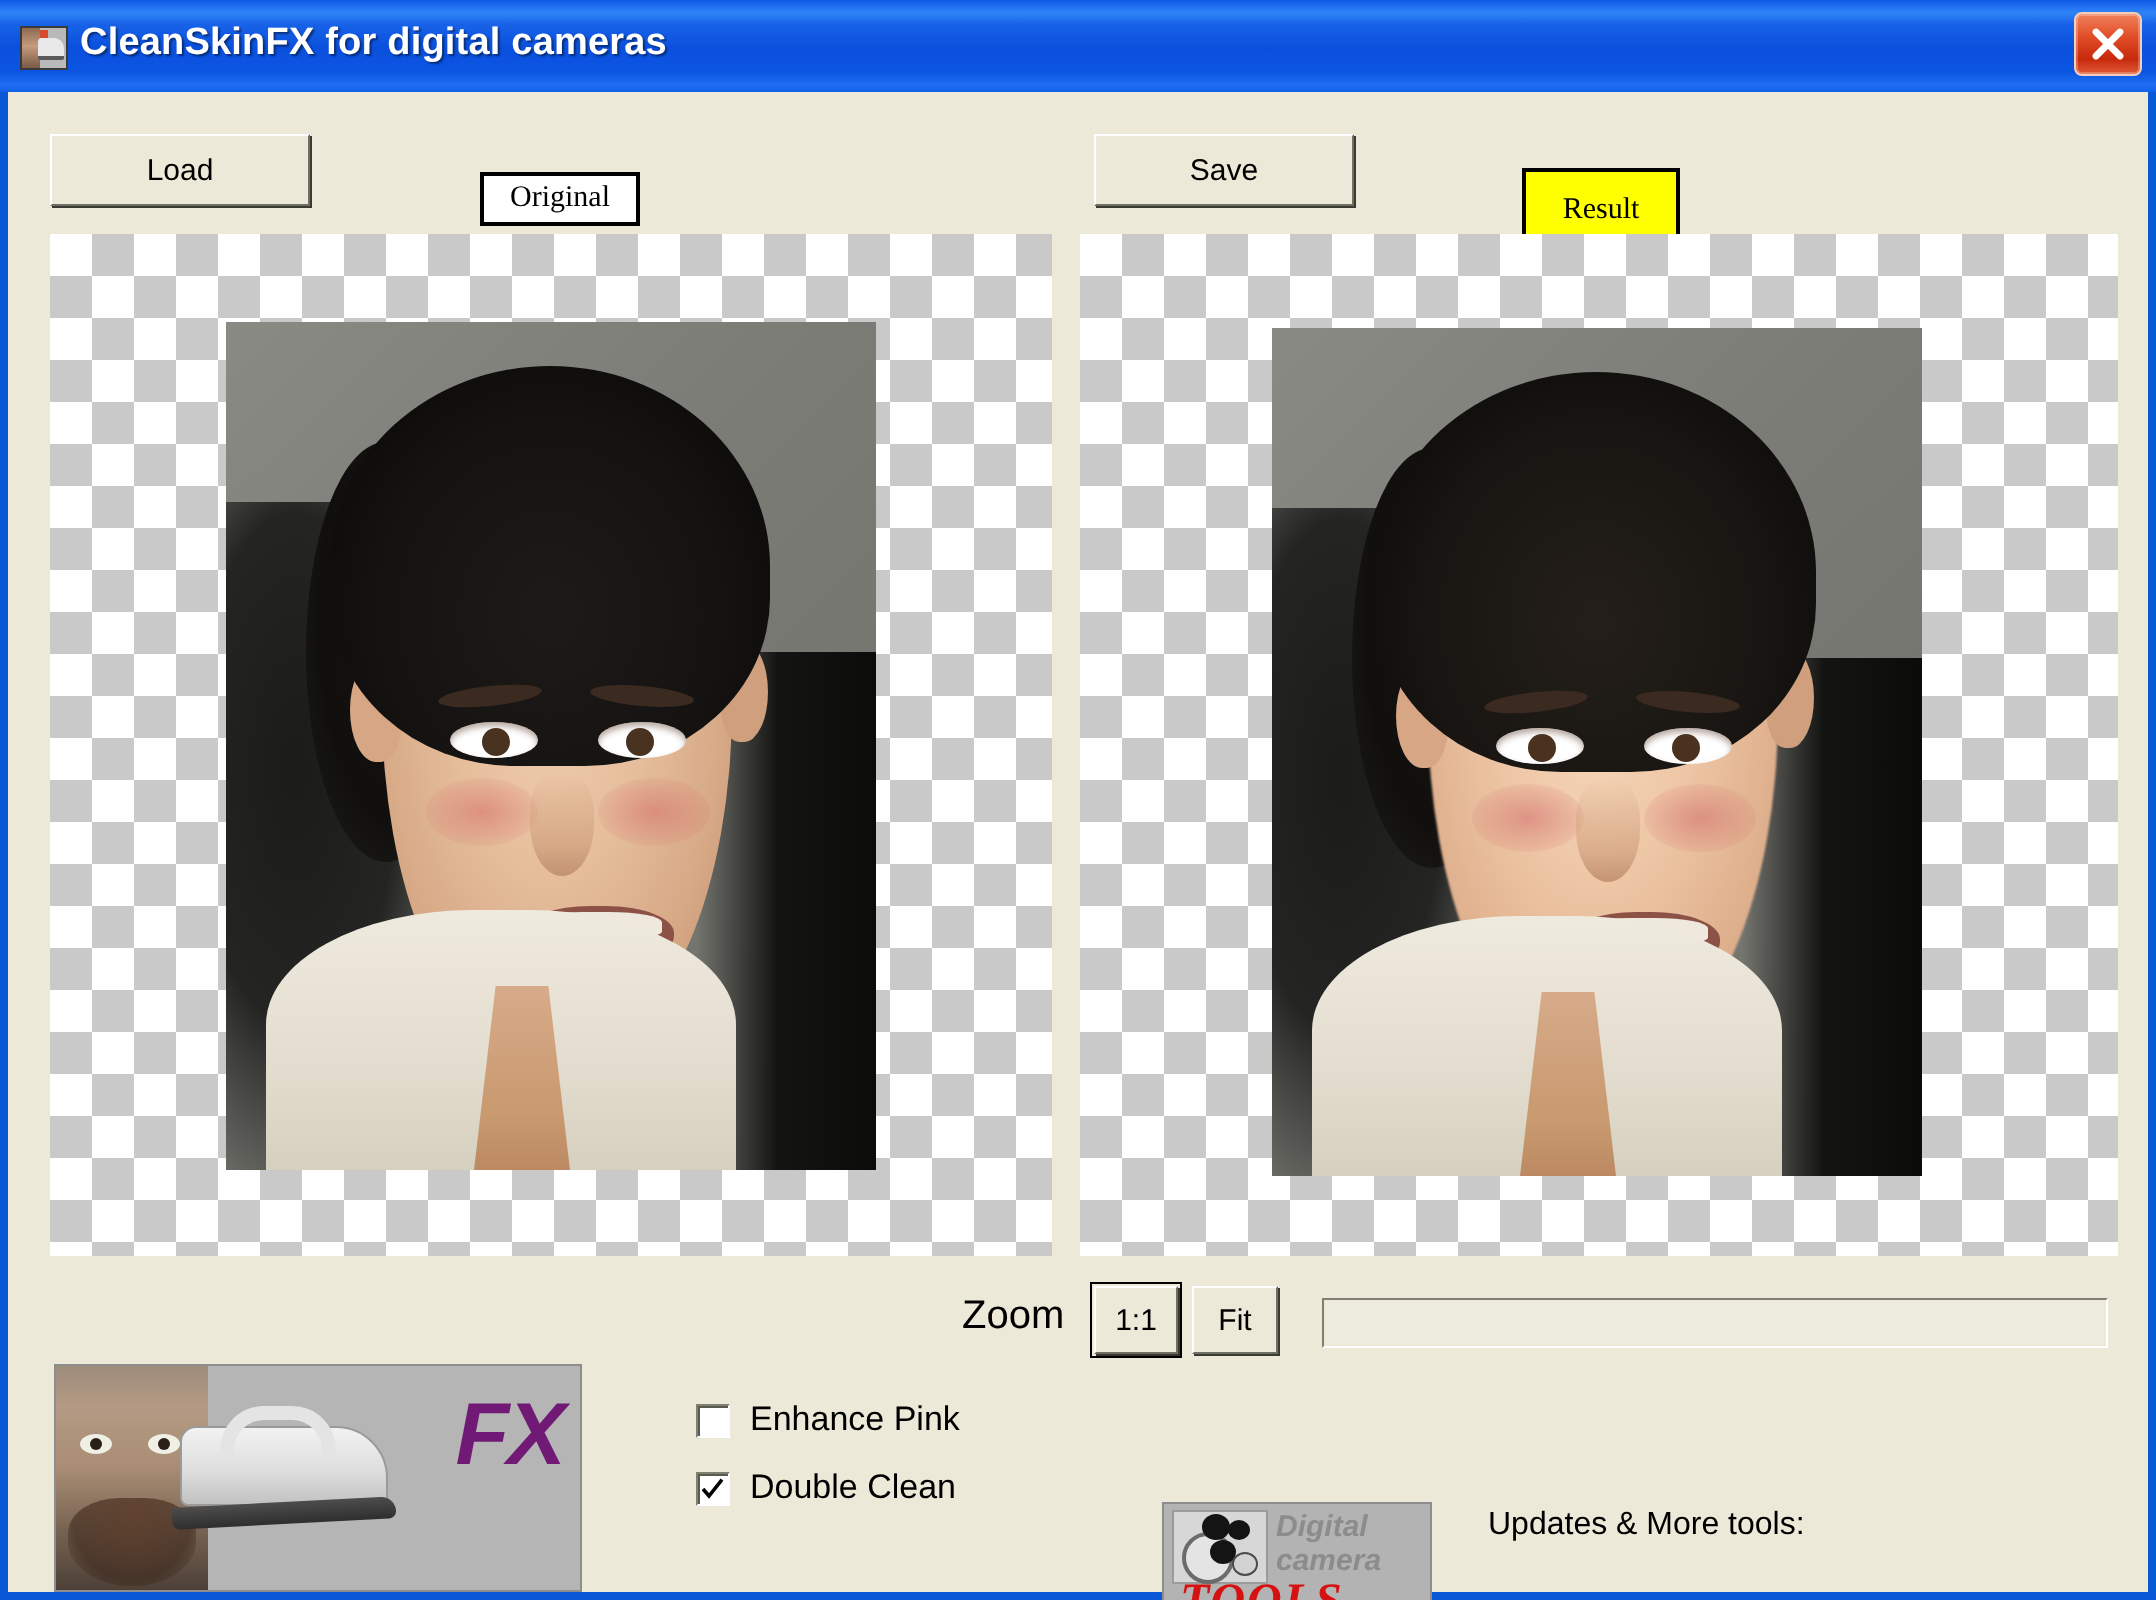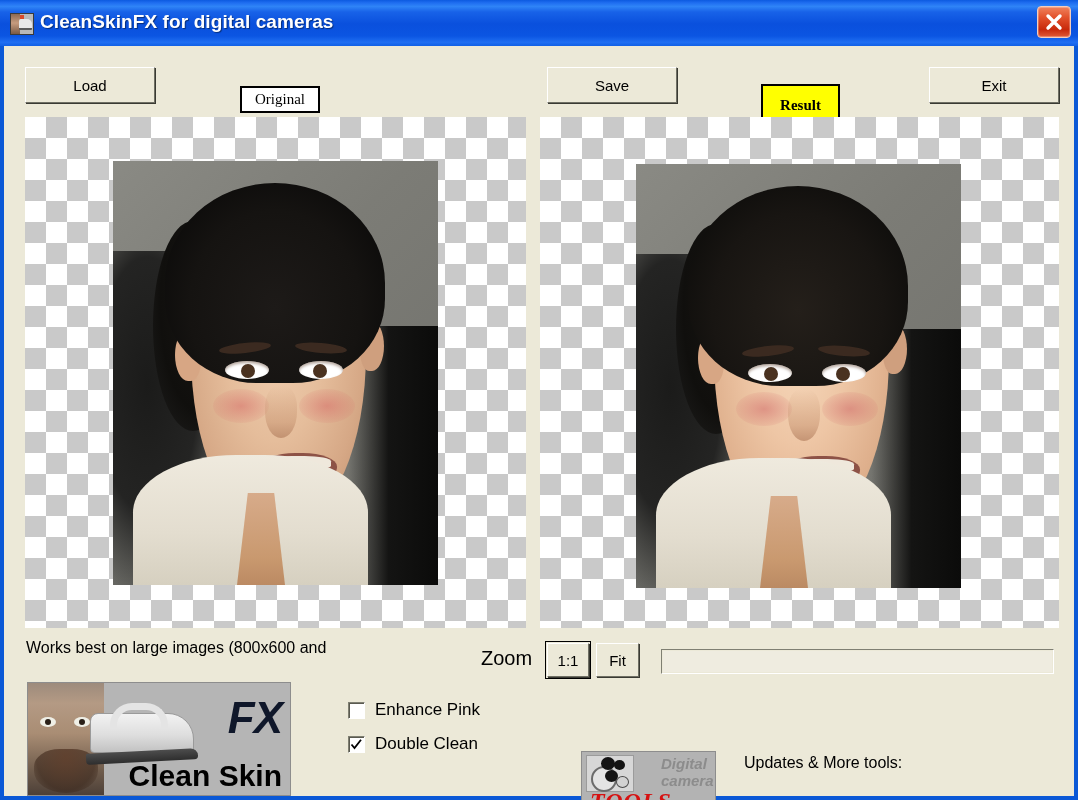--- a/index.html
+++ b/index.html
@@ -125,21 +125,21 @@
     font-family: "Liberation Serif", serif;
     color: #000;
   }
   #original-label {
     left: 236px; top: 40px; width: 80px; height: 27px;
     background: #ffffff;
   }
   #result-label {
     left: 757px; top: 38px; width: 79px; height: 42px;
     background: #ffff00;
-    font-weight: bold;
+    font-weight: normal;
   }
   
   .panel {
     position: absolute;
     top: 71px;
     height: 511px;
     overflow: hidden;
     background-color: #ffffff;
     background-image:
       linear-gradient(45deg, #c9c9c9 25%, transparent 25%, transparent 75%, #c9c9c9 75%),
@@ -332,21 +332,21 @@
   .logo-iron-base {
     position: absolute; left: -4px; top: 48px; width: 112px; height: 11px;
     background: linear-gradient(to bottom, #4d4d4d, #2e2e2e);
     border-radius: 4px 16px 8px 8px;
     transform: rotate(-3deg);
   }
   .logo-fx {
     position: absolute; right: 8px; top: 10px;
     font-size: 44px; font-weight: bold; font-style: italic;
     font-family: "Liberation Sans", sans-serif;
-    color: #0f172a;
+    color: #701a75;
     letter-spacing: -1px;
   }
   .logo-cleanskin {
     position: absolute; right: 8px; bottom: 2px;
     font-size: 30px; font-weight: bold;
     font-family: "Liberation Sans", sans-serif;
     color: #000;
   }
   
   .cbrow {
@@ -394,21 +394,20 @@
   }
   .dct-blob1 { position: absolute; left: 14px; top: 1px; width: 14px; height: 13px; background: #141414; border-radius: 50%; }
   .dct-blob2 { position: absolute; left: 27px; top: 4px; width: 11px; height: 10px; background: #141414; border-radius: 50%; }
   .dct-blob3 { position: absolute; left: 18px; top: 14px; width: 13px; height: 12px; background: #141414; border-radius: 50%; }
   .dct-blob4 { position: absolute; left: 29px; top: 20px; width: 13px; height: 12px; background: #d2d2d2; border: 1px solid #4a4a4a; border-radius: 50%; box-sizing: border-box; }
   .dct-digital, .dct-camera {
     position: absolute; left: 56px;
     font-style: italic; font-weight: bold;
     font-size: 15px; color: #8c8c8c;
     font-family: "Liberation Sans", sans-serif;
-    margin-left: 23px;
   }
   .dct-digital { top: 3px; }
   .dct-camera  { top: 20px; }
   .dct-tools {
     position: absolute; left: 8px; bottom: 1px;
     font-size: 24px; font-weight: bold; font-style: italic;
     color: #d61111;
     font-family: "Liberation Serif", serif;
     letter-spacing: 1px;
   }
@@ -441,21 +440,20 @@
       <svg width="20" height="20" viewBox="0 0 20 20" aria-hidden="true">
         <path d="M4 4 L16 16 M16 4 L4 16" stroke="#ffffff" stroke-width="3.4" stroke-linecap="round"></path>
       </svg>
     </div>
   </div>
 
   <div class="client">
 
     <div class="btn" id="save-button">Save</div>
     <div class="btn" id="load-button">Load</div>
-    <div class="btn" id="exit-button">Exit</div>
 
     <div class="state-label" id="original-label">Original</div>
     <div class="state-label" id="result-label">Result</div>
 
     <div class="panel" id="panel-original">
       <div class="photo" id="photo-original">
         <div class="ph-bg"></div>
         <div class="ph-shadow-l"></div>
         <div class="ph-dark-r"></div>
         <div class="ph-hair2"></div>
@@ -502,21 +500,20 @@
         <div class="ph-nose"></div>
         <div class="ph-mouth">
           <div class="ph-teeth"></div>
           <div class="ph-lip"></div>
         </div>
         <div class="ph-shirt"></div>
         <div class="ph-collar"></div>
       </div>
     </div>
 
-    <div class="hint-text">Works best on large images (800x600 and</div>
     <div class="zoom-label">Zoom</div>
     <div class="btn default" id="zoom-1-1-button">1:1</div>
     <div class="btn" id="zoom-fit-button">Fit</div>
     <div class="progress">
       <div class="progress-inner"></div>
     </div>
 
     <div id="cleanskin-logo">
       <div class="logo-face">
         <div class="logo-face-eyes">
@@ -528,21 +525,20 @@
             </div>
         </div>
         <div class="logo-beard"></div>
       </div>
       <div class="logo-iron">
         <div class="logo-iron-body"></div>
         <div class="logo-iron-handle"></div>
         <div class="logo-iron-base"></div>
       </div>
       <div class="logo-fx">FX</div>
-      <div class="logo-cleanskin">Clean Skin</div>
     </div>
 
     <div class="cbrow" id="enhance-pink-row">
       <span class="cbox"></span>
       <span>Enhance Pink</span>
     </div>
     <div class="cbrow" id="double-clean-row">
       <span class="cbox">
         <svg width="13" height="13" viewBox="0 0 13 13" aria-hidden="true">
           <path d="M1.5 6.5 L4.5 10 L11 1.8" stroke="#000000" stroke-width="1.8" fill="none"></path>

